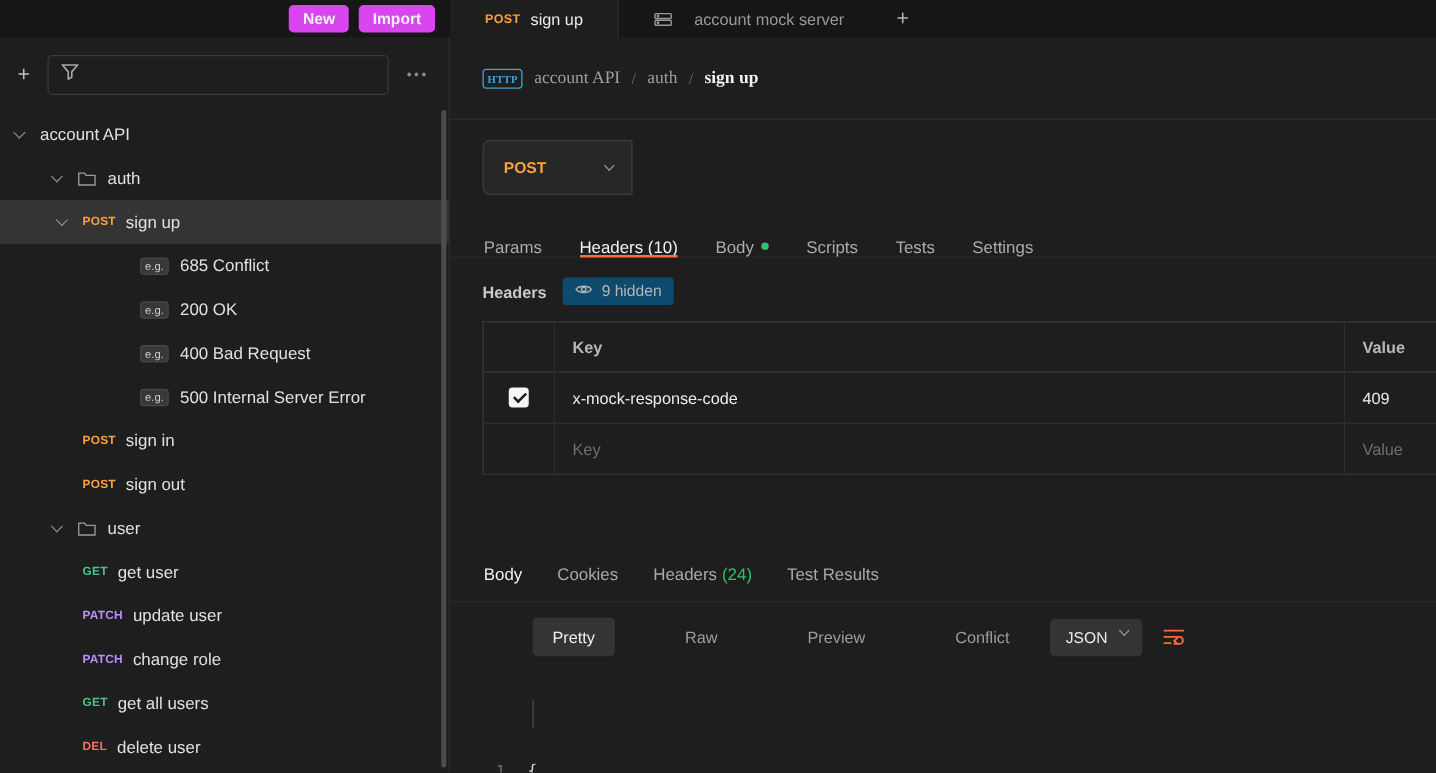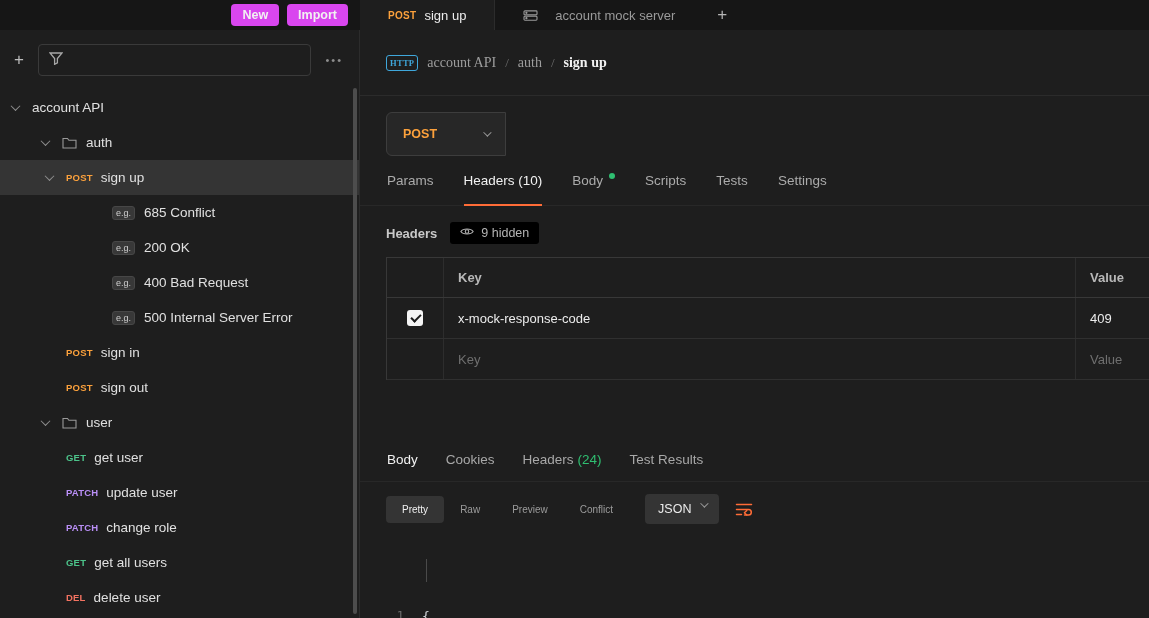--- a/index.html
+++ b/index.html
@@ -42,45 +42,45 @@
   .http-badge { font-size:8.5px; font-weight:700; color:#3fa7db; border:1.2px solid #3fa7db; border-radius:3px; padding:2px 3px; letter-spacing:.3px; }
   .crumb-part { color:#9e9e9e; font-size:14px; }
   .crumb-sep { color:#6e6e6e; font-size:13px; }
   .crumb-current { color:#f2f2f2; font-size:14px; font-weight:700; }
 
   .url-row { margin:16px 0 0 26px; height:44px; display:flex; }
   .method-box { width:120px; background:#272727; border:1px solid #3d3d3d; border-radius:6px 0 0 6px; display:flex; align-items:center; justify-content:space-between; padding:0 16px; font-size:12.5px; font-weight:700; color:#fca13c; }
   .url-box { flex:1; background:#272727; border:1px solid #3d3d3d; border-left:none; display:flex; align-items:center; padding:0 16px; font-size:13.5px; color:#e0e0e0; white-space:nowrap; overflow:hidden; }
 
   .req-tabs { height:50px; display:flex; align-items:center; gap:30px; padding-left:27px; border-bottom:1px solid #282828; font-size:13.5px; color:#ababab; }
-  .req-tab { position:relative; height:100%; display:flex; align-items:center; }
+  .req-tab { position:relative; height:100%; display:flex; align-items:flex-end; }
   .req-tab.active { color:#f2f2f2; }
   .req-tab.active::after { content:""; position:absolute; left:0; right:0; bottom:-1px; height:2px; background:#ff6c37; }
   .dot { width:6px; height:6px; border-radius:50%; background:#2fbf71; margin-left:6px; transform:translateY(-5px); }
 
   .hm-row { display:flex; align-items:center; gap:13px; margin:13px 26px 10px; height:28px; }
   .hm-title { font-size:13px; font-weight:700; color:#c9c9c9; }
-  .pill { display:flex; align-items:center; gap:7px; background:#000000; border-radius:3px; padding:4px 10px; font-size:12.5px; color:#b5b5b5; }
+  .pill { display:flex; align-items:center; gap:7px; background:#0c4a6e; border-radius:3px; padding:4px 10px; font-size:12.5px; color:#b5b5b5; }
 
   .htable { margin-left:26px; border-top:1px solid #383838; border-left:1px solid #383838; }
   .hrow { display:grid; grid-template-columns:56px 1fr 74px; align-items:center; border-bottom:1px solid #303030; height:41px; }
   .hrow.head { height:40px; border-bottom:1px solid #383838; }
   .cell { padding-left:14px; font-size:13px; color:#ececec; border-left:1px solid #2d2d2d; height:100%; display:flex; align-items:center; }
   .cell.first { border-left:none; justify-content:center; padding-left:0; }
   .hrow.head .cell { color:#b8b8b8; font-weight:700; }
   .cell.ph { color:#6f6f6f; }
   .checkbox { width:16px; height:16px; background:#f5f5f5; border-radius:3px; position:relative; }
   .checkbox::after { content:""; position:absolute; left:3.5px; top:4px; width:8px; height:4px; border-left:2px solid #1c1c1c; border-bottom:2px solid #1c1c1c; transform:rotate(-45deg); }
 
   .resp { margin-top:58px; }
   .resp-tabs { height:44px; display:flex; align-items:center; gap:28px; padding-left:27px; border-bottom:1px solid #282828; font-size:13.5px; color:#a8a8a8; }
   .resp-tab.active { color:#f2f2f2; }
   .count-green { color:#2fbf71; margin-left:4px; }
   .view-row { display:flex; align-items:center; padding:12px 0 6px 26px; }
-  .view-tab { padding:8px 16px; font-size:10px; color:#9c9c9c; border-radius:4px; }
+  .view-tab { padding:8px 16px; font-size:13px; color:#9c9c9c; border-radius:4px;margin-left:40px; }
   .view-tab.active { background:#343434; color:#f0f0f0; }
   .format-select { margin-left:16px; background:#343434; border-radius:4px; padding:8px 13px; display:flex; align-items:flex-start; gap:9px; font-size:12.5px; color:#ececec; }
   .wrap-btn { margin-left:16px; display:flex; align-items:center; }
 
   .code { position:relative; padding-top:6px; font-family:"DejaVu Sans Mono", monospace; font-size:13px; line-height:23px; white-space:pre; }
   .code-line { display:flex; }
   .ln { width:62px; flex:none; text-align:right; padding-right:18px; color:#6d6d6d; font-size:12px; }
   .tok-brace { color:#cfd2d6; }
   .indent-guide { position:absolute; left:66px; top:29px; height:23px; border-left:1px solid #4a4a4a; }
 </style>

